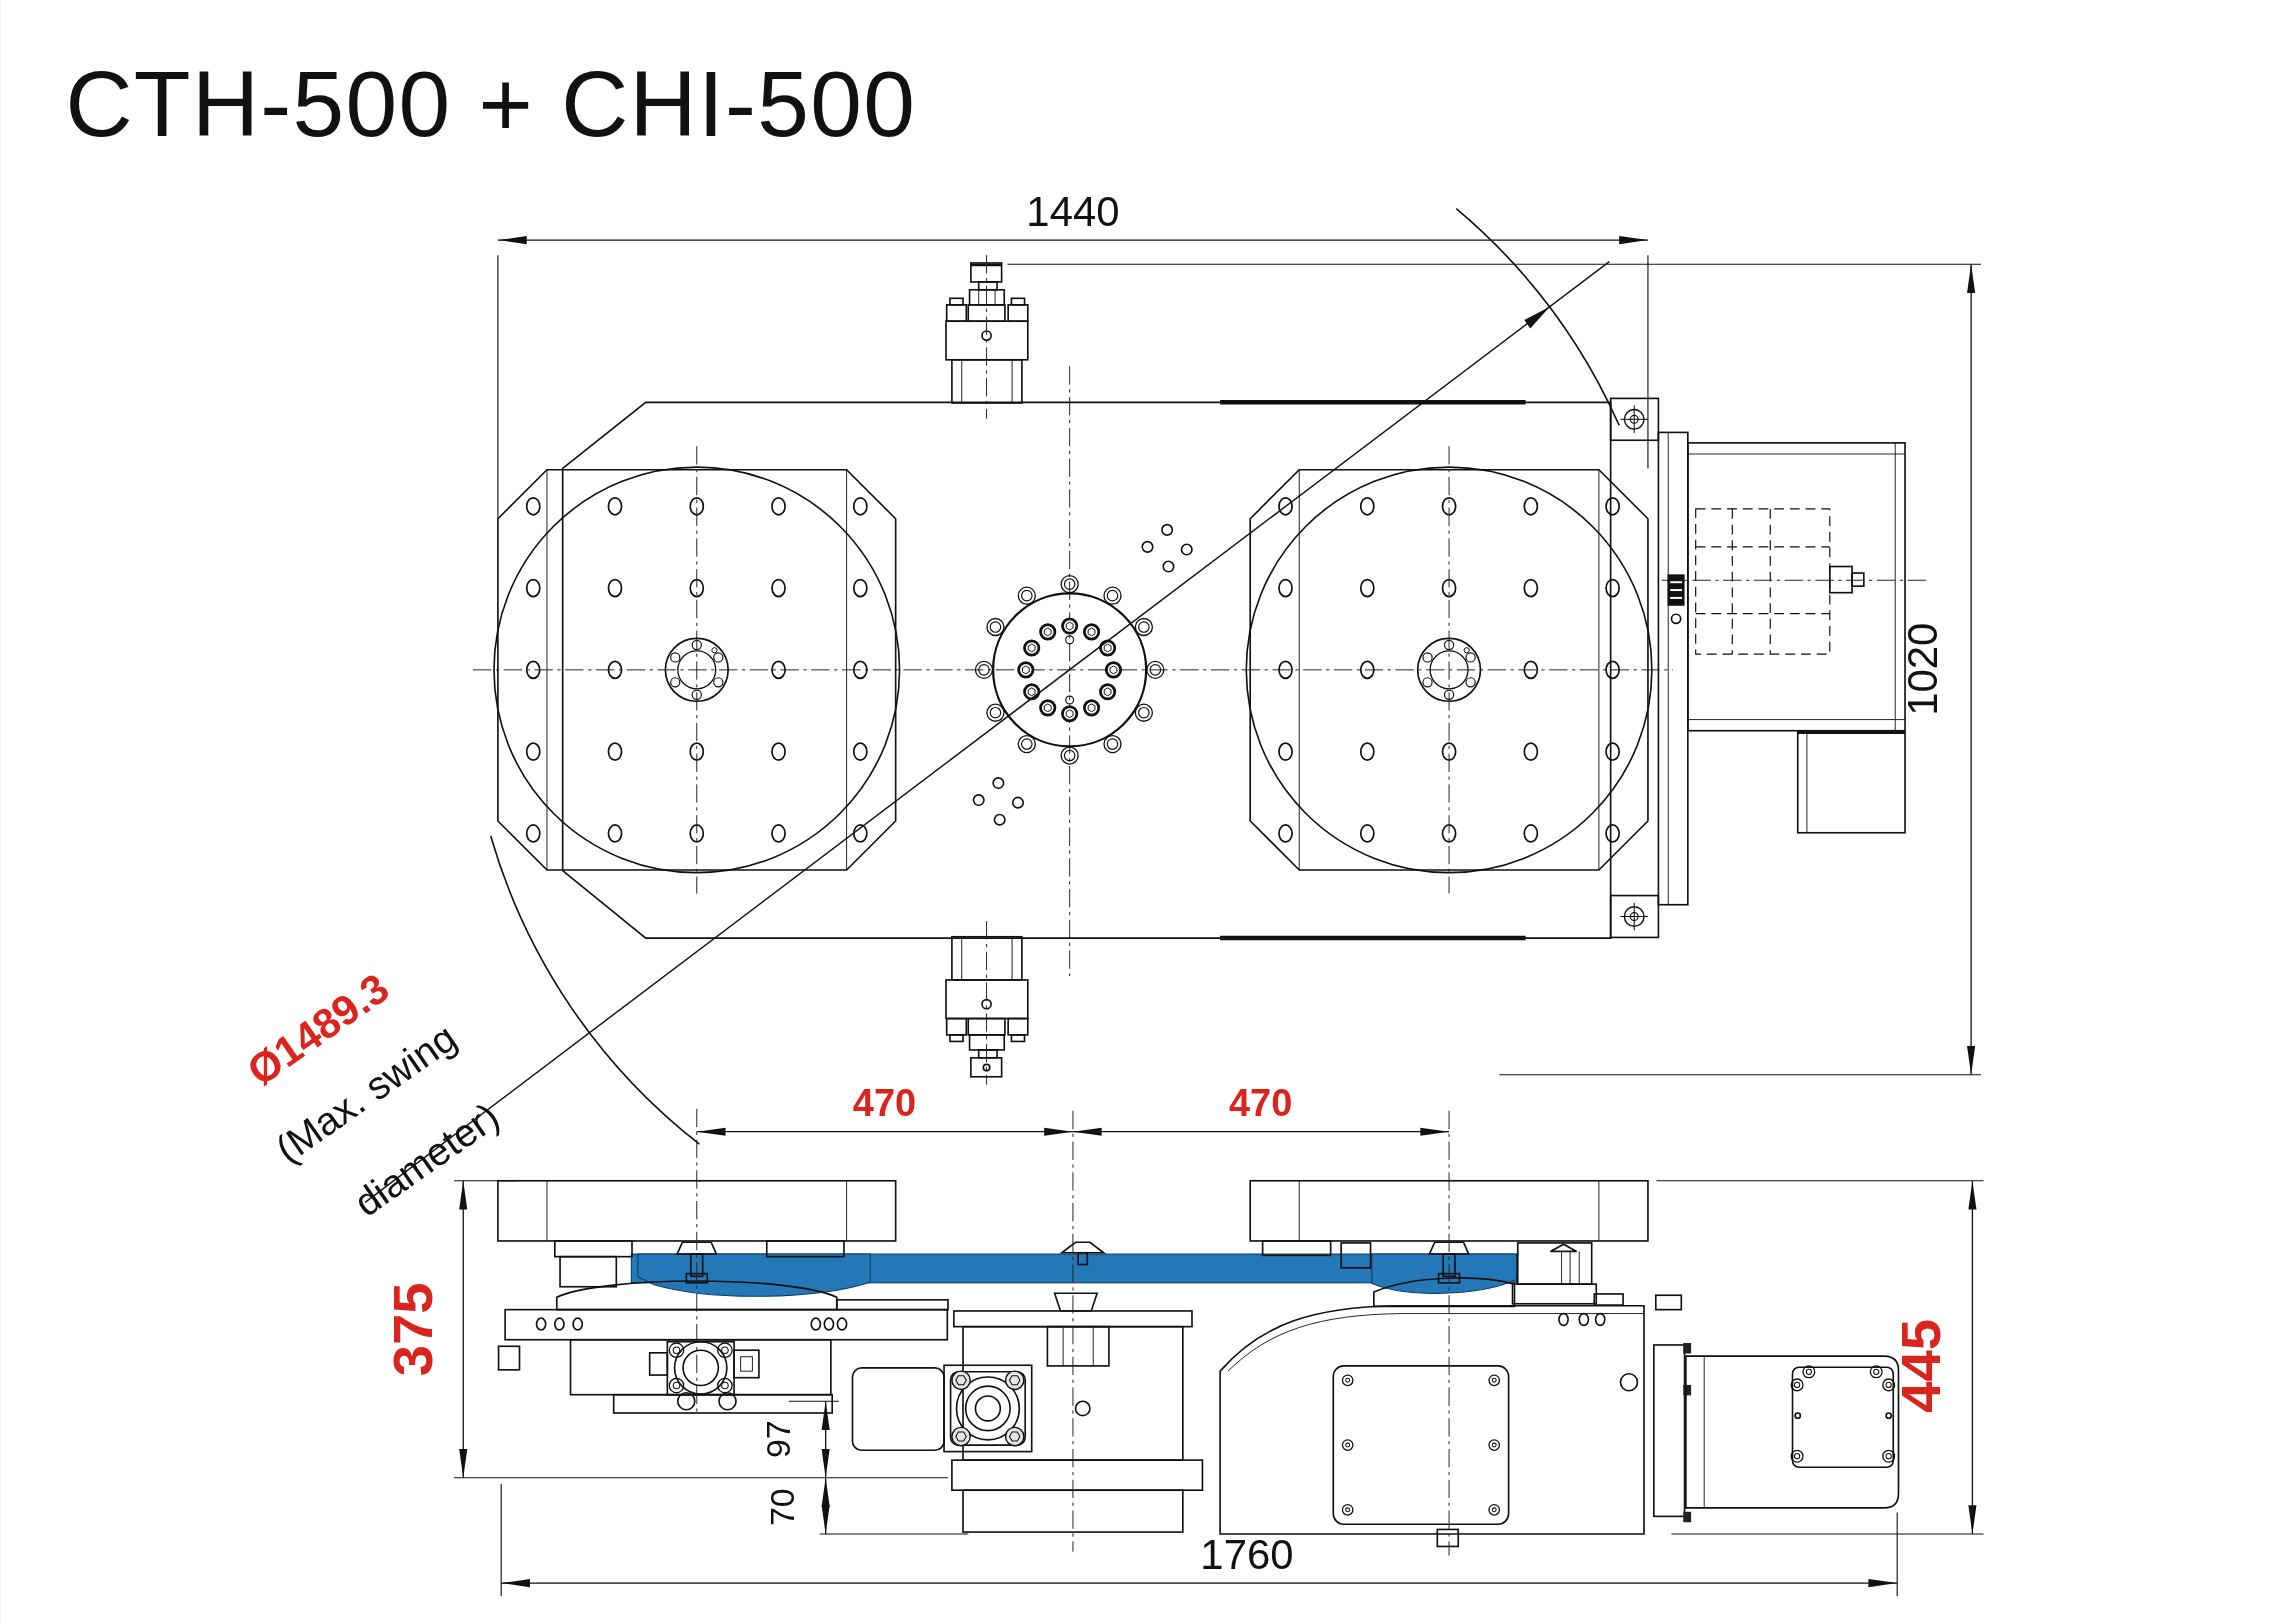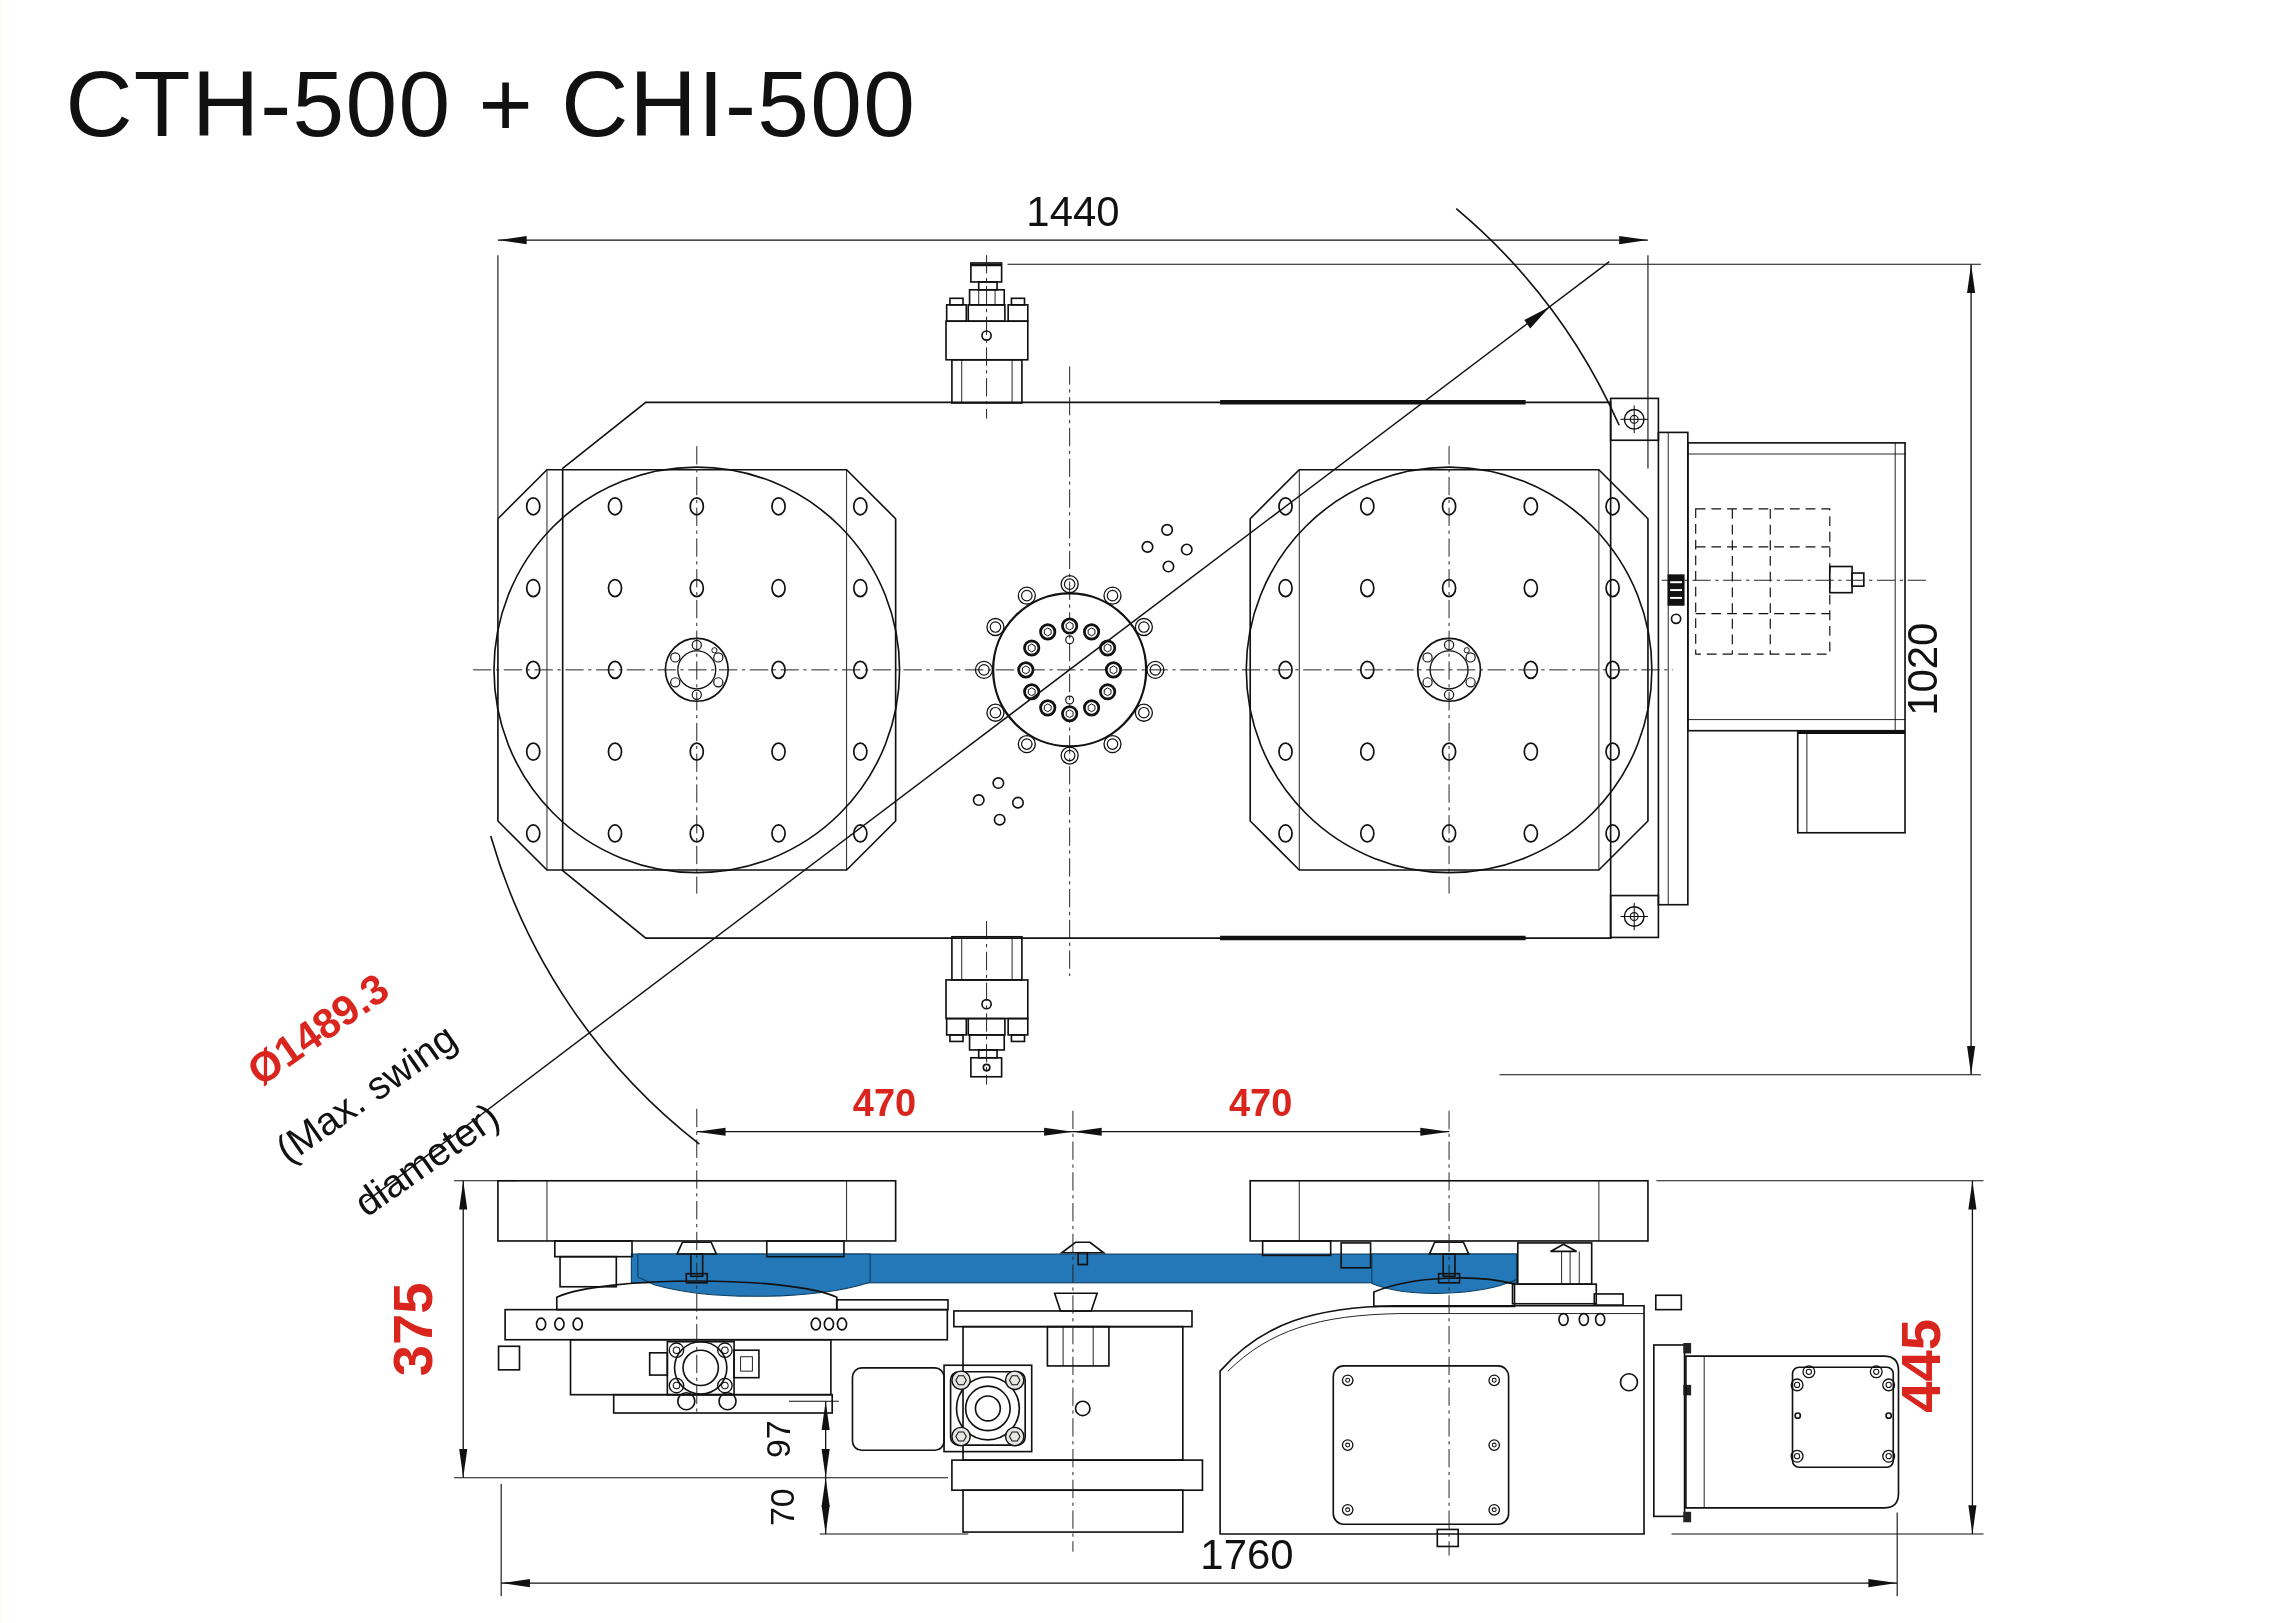--- a/index.html
+++ b/index.html
@@ -1,17 +1,17 @@
 <!DOCTYPE html>
 <html style="font-size:10.5px"><head>
 <meta charset="utf-8">
 <style>
   html,body{margin:0;padding:0;background:#ffffff;}
   body{font-family:"Liberation Sans", sans-serif;}
-  .stage{width:1898px;height:1623px;position:relative;background:#eab308;}
+  .stage{width:1898px;height:1623px;position:relative;background:#1d4ed8;}
   svg{display:block}
   text{font-family:"Liberation Sans","DejaVu Sans",sans-serif;fill:#111;}
   .t-title{font-size:142px;letter-spacing:2px;}
   .t-dim{font-size:64px;}
   .t-dim-sm{font-size:52px;}
   .t-red{fill:#d9251d;font-weight:bold;}
   .t-470{font-size:58px;}
   .t-big{font-size:86px;}
   .t-swing-red{font-size:64px;font-weight:bold;}
   .t-swing{font-size:60px;}

